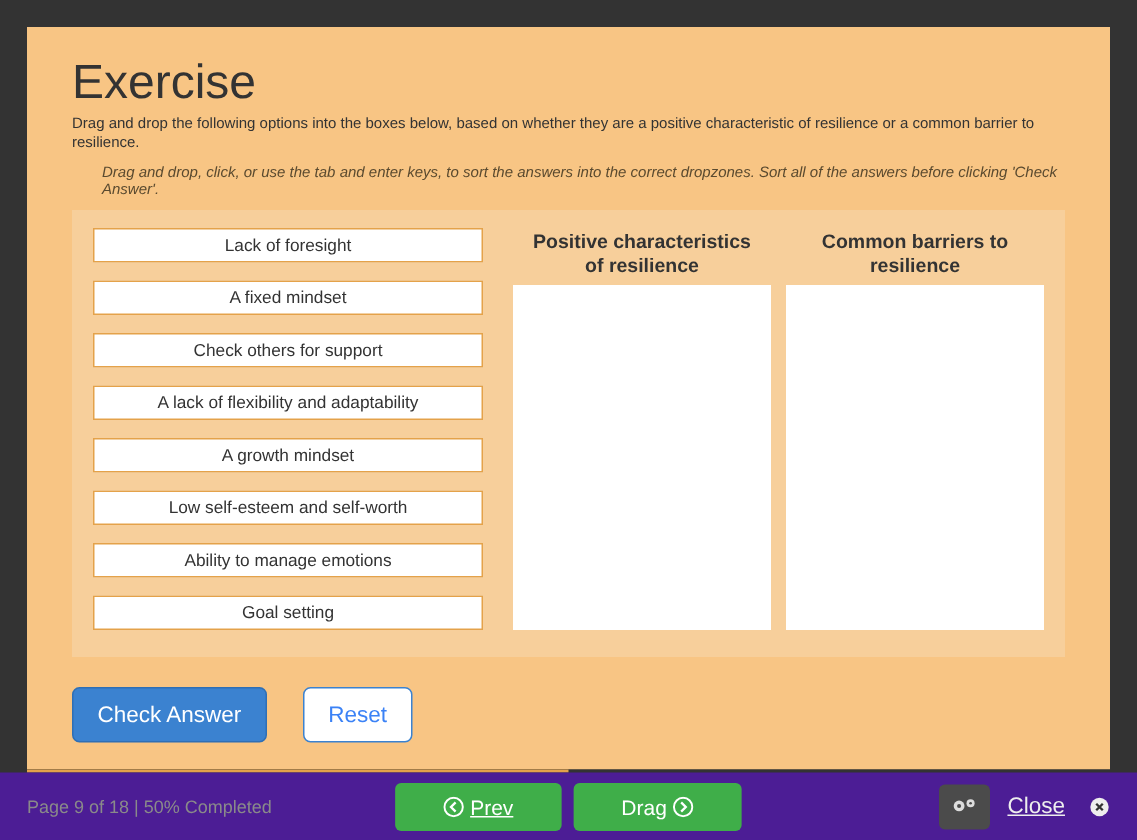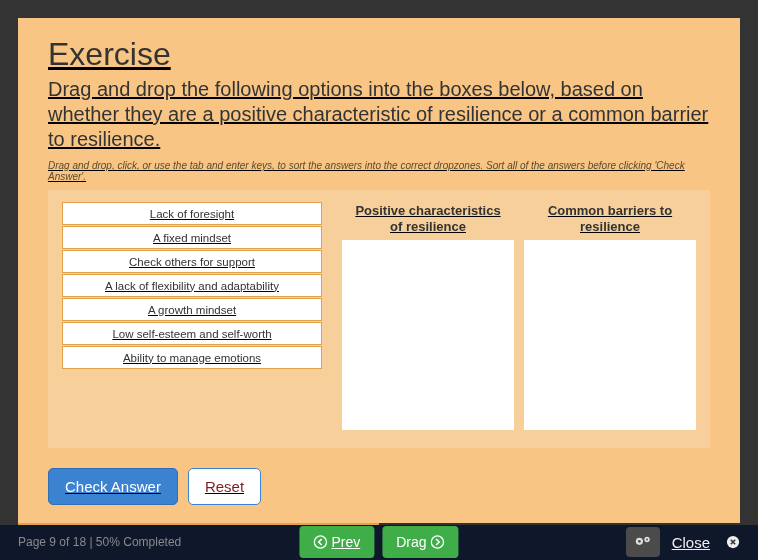--- a/index.html
+++ b/index.html
@@ -1,39 +1,39 @@
 <!DOCTYPE html>
 <html><head>
 <meta charset="utf-8">
 <style>
   * { box-sizing: border-box; margin: 0; padding: 0; }
   html, body { width: 758px; height: 560px; font-family: -apple-system, BlinkMacSystemFont, "Segoe UI", Arial, sans-serif; }
   body { background: #333; display: flex; flex-direction: column; }
   .main-area { flex: 1; padding: 18px 18px 0 18px; display: flex; flex-direction: column; }
-  .page-card { background: #f8c584; border-radius: 0; flex: 1; padding: 18px 30px 18px 30px; display: flex; flex-direction: column; overflow: hidden; text-decoration: underline; }
+  .page-card { background: #f8c584; border-radius: 0; flex: 1; padding: 18px 30px 18px 30px; display: flex; flex-direction: column; overflow: hidden; }
   .page-title { font-size: 32px; font-weight: 400; color: #333; margin-bottom: 4px; }
-  .instructions { font-size: 20px; color: #333; line-height: 1.25; margin-bottom: 8px; }
-  .hint { font-size: 10px; font-style: italic; color: #5a4a2f; margin-bottom: 8px; }
+  .instructions { font-size: 10px; color: #333; line-height: 1.25; margin-bottom: 8px; }
+  .hint { font-size: 10px; font-style: italic; color: #5a4a2f; margin-bottom: 8px; margin-left: 20px; }
   .work-area { background: #f7cf9b; padding: 12px 14px 18px 14px; display: flex; gap: 20px; }
-  .options-col { width: 260px; display: flex; flex-direction: column; gap: 1px; }
+  .options-col { width: 260px; display: flex; flex-direction: column; gap: 12px; }
   .option-item { background: #fff; border: 1px solid #e4a24a; font-size: 11.5px; color: #333; text-align: center; padding: 4.5px 6px; cursor: grab; }
   .dropzones { flex: 1; display: flex; gap: 10px; }
   .dz-col { flex: 1; display: flex; flex-direction: column; }
   .dz-header { font-weight: 700; font-size: 13px; color: #333; text-align: center; line-height: 1.2; min-height: 34px; display: flex; align-items: center; justify-content: center; padding: 0 6px; margin-bottom: 4px; }
   .dz-box { background: #fff; flex: 1; min-height: 190px; }
-  .button-row { margin-top: auto; padding-top: 20px; display: flex; gap: 10px; }
+  .button-row { margin-top: auto; padding-top: 20px; display: flex; gap: 24px; }
   .btn { border-radius: 5px; font-size: 15px; padding: 9px 16px; cursor: pointer; border: 1px solid transparent; }
   .btn-primary { background: #3b82d0; color: #fff; border-color: #2f6fb5; }
-  .btn-outline { background: #fff; color: #7f1d1d; border-color: #3b82d0; }
+  .btn-outline { background: #fff; color: #3b82f6; border-color: #3b82d0; }
   .progress-strip { height: 3px; background: #333; margin: 0 18px; position: relative; }
   .progress-fill { height: 100%; background: #e4a24a; width: 50%; }
-  .footer { height: 54px; background: #0f172a; display: flex; align-items: center; padding: 0 18px; }
+  .footer { height: 54px; background: #4c1d95; display: flex; align-items: center; padding: 0 18px; }
   .footer-left { color: #8a8a8a; font-size: 12px; }
   .footer-center { position: absolute; left: 50%; transform: translateX(-50%); display: flex; gap: 8px; }
-  .nav-btn { background: #3fae49; color: #fff; border: none; border-radius: 4px; padding: 8px 14px; font-size: 14px; font-weight: 500; cursor: pointer; display: flex; align-items: center; gap: 4px; }
+  .nav-btn { background: #3fae49; color: #fff; border: none; border-radius: 4px; padding: 8px 32px; font-size: 14px; font-weight: 500; cursor: pointer; display: flex; align-items: center; gap: 4px; }
   .nav-btn .underline { text-decoration: underline; }
   .footer-right { margin-left: auto; display: flex; align-items: center; gap: 12px; }
   .gear-btn { background: #4b4b4b; border: none; border-radius: 4px; width: 34px; height: 30px; display: flex; align-items: center; justify-content: center; cursor: pointer; color: #ddd; }
   .close-link { color: #eee; font-size: 15px; text-decoration: underline; cursor: pointer; display: flex; align-items: center; gap: 16px; }
   .icon { width: 14px; height: 14px; display: inline-block; }
 </style>
 </head>
 <body>
 
 <div class="main-area">
@@ -44,20 +44,21 @@
 
     <div class="work-area">
       <div class="options-col">
         <div class="option-item">Lack of foresight</div>
         <div class="option-item">A fixed mindset</div>
         <div class="option-item">Check others for support</div>
         <div class="option-item">A lack of flexibility and adaptability</div>
         <div class="option-item">A growth mindset</div>
         <div class="option-item">Low self-esteem and self-worth</div>
         <div class="option-item">Ability to manage emotions</div>
+        <div class="option-item">Goal setting</div>
       </div>
       <div class="dropzones">
         <div class="dz-col">
           <div class="dz-header">Positive characteristics of resilience</div>
           <div class="dz-box"></div>
         </div>
         <div class="dz-col">
           <div class="dz-header">Common barriers to resilience</div>
           <div class="dz-box"></div>
         </div>

